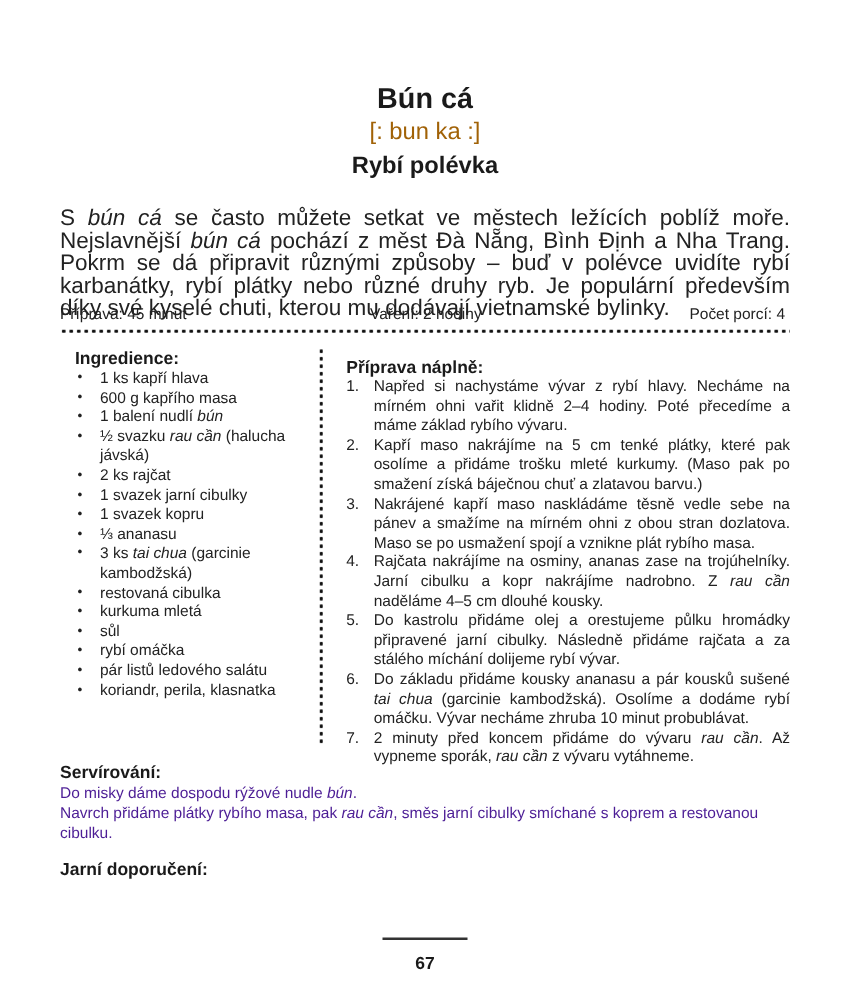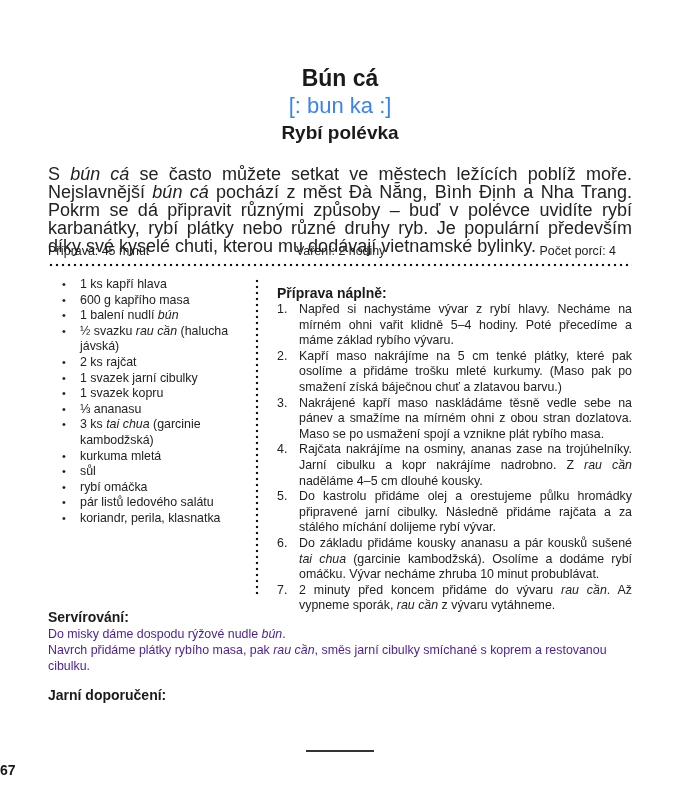--- a/index.html
+++ b/index.html
@@ -1,30 +1,30 @@
 <!DOCTYPE html>
 <html><head>
 <meta charset="utf-8">
 <style>
   html, body { margin: 0; padding: 0; background: #ffffff; }
   body { width: 680px; height: 800px; position: relative; overflow: hidden;
          font-family: "Liberation Sans", sans-serif; color: #1a1a1a; }
   .page { position: absolute; left: 0; top: 0; width: 680px; height: 800px; }
   .header { position: absolute; left: 0; top: 63px; width: 680px; text-align: center; }
   .title { font-size: 23px; font-weight: bold; line-height: 30px; }
-  .pron { font-size: 22px; line-height: 26px; color: #3b82f6; }
+  .pron { font-size: 19px; line-height: 26px; color: #a16207; }
   .subtitle { font-size: 19px; font-weight: bold; line-height: 27px; }
   .intro { position: absolute; left: 48px; top: 165px; width: 584px; font-size: 18px;
            line-height: 18px; text-align: justify; color: #222; }
   .meta { position: absolute; left: 48px; top: 243px; width: 584px; font-size: 12.4px;
           line-height: 16px; color: #222; }
   .meta span { position: absolute; top: 0; white-space: nowrap; }
   .meta .m1 { left: 0; }
   .meta .m2 { left: 248px; }
-  .meta .m3 { right: 16px; }
+  .meta .m3 { right: 4px; }
   .hdots { position: absolute; left: 48px; top: 263px; width: 584px; height: 4px;
            background-image: radial-gradient(circle, #111 1.3px, transparent 1.6px);
            background-size: 6px 4px; background-repeat: repeat-x; }
   .vdots { position: absolute; left: 255px; top: 278px; width: 4px; height: 318px;
            background-image: radial-gradient(circle, #111 1.3px, transparent 1.6px);
            background-size: 4px 6px; background-repeat: repeat-y; }
   .ing { position: absolute; left: 60px; top: 277px; width: 190px; }
   h3 { margin: 0; font-size: 14px; font-weight: bold; line-height: 18px; }
   .ing ul { list-style: none; margin: 0; padding: 0; }
   .ing li { position: relative; padding-left: 20px; font-size: 12.4px; line-height: 15.6px; color: #222; }
@@ -32,21 +32,21 @@
   .steps { position: absolute; left: 277px; top: 284px; width: 355px; }
   .steps ol { list-style: none; margin: 0; padding: 0; }
   .steps li { position: relative; padding-left: 22px; font-size: 12.4px; line-height: 15.6px;
               text-align: justify; color: #222; }
   .steps li .num { position: absolute; left: 0; top: 0; }
   .serv { position: absolute; left: 48px; top: 608px; width: 600px; }
   .serv p, .rec p { margin: 0; font-size: 12.4px; line-height: 16px; color: #4c1d95; }
   .rec { position: absolute; left: 48px; top: 686px; width: 584px; }
   .rec p { letter-spacing: -0.2px; }
   .footline { position: absolute; left: 306px; top: 750px; width: 68px; height: 2px; background: #333; }
-  .pagenum { position: absolute; left: 0; top: 762px; width: 680px; 
+  .pagenum { position: absolute; left: 0; top: 762px; width: 680px; text-align: center;
              font-size: 14px; font-weight: bold; }
   i { font-style: italic; }
 </style>
 </head>
 <body>
 
 <div class="page">
   <div class="header">
     <div class="title">Bún cá</div>
     <div class="pron">[: bun ka :]</div>
@@ -57,42 +57,44 @@
 
   <div class="meta">
     <span class="m1">Příprava: 45 minut</span>
     <span class="m2">Vaření: 2 hodiny</span>
     <span class="m3">Počet porcí: 4</span>
   </div>
   <div class="hdots"></div>
   <div class="vdots"></div>
 
   <div class="ing">
+    <h3>Ingredience:</h3>
     <ul id="ing-list">
         <li><span>1 ks kapří hlava</span></li>
         <li><span>600 g kapřího masa</span></li>
         <li><span>1 balení nudlí </span><i>bún</i></li>
         <li><span>½ svazku </span><i>rau cần</i><span> (halucha jávská)</span></li>
         <li><span>2 ks rajčat</span></li>
         <li><span>1 svazek jarní cibulky</span></li>
         <li><span>1 svazek kopru</span></li>
         <li><span>⅓ ananasu</span></li>
         <li><span>3 ks </span><i>tai chua</i><span> (garcinie kambodžská)</span></li>
+        <li><span>restovaná cibulka</span></li>
         <li><span>kurkuma mletá</span></li>
         <li><span>sůl</span></li>
         <li><span>rybí omáčka</span></li>
         <li><span>pár listů ledového salátu</span></li>
         <li><span>koriandr, perila, klasnatka</span></li>
       </ul>
   </div>
 
   <div class="steps">
     <h3>Příprava náplně:</h3>
     <ol id="step-list">
-        <li><span class="num">1.</span><span>Napřed si nachystáme vývar z rybí hlavy. Necháme na mírném ohni vařit klidně 5–4 hodiny. Poté přecedíme a máme základ rybího vývaru.</span></li>
+        <li><span class="num">1.</span><span>Napřed si nachystáme vývar z rybí hlavy. Necháme na mírném ohni vařit klidně 2–4 hodiny. Poté přecedíme a máme základ rybího vývaru.</span></li>
         <li><span class="num">2.</span><span>Kapří maso nakrájíme na 5 cm tenké plátky, které pak osolíme a přidáme trošku mleté kurkumy. (Maso pak po smažení získá báječnou chuť a zlatavou barvu.)</span></li>
         <li><span class="num">3.</span><span>Nakrájené kapří maso naskládáme těsně vedle sebe na pánev a smažíme na mírném ohni z obou stran dozlatova. Maso se po usmažení spojí a vznikne plát rybího masa.</span></li>
         <li><span class="num">4.</span><span>Rajčata nakrájíme na osminy, ananas zase na trojúhelníky. Jarní cibulku a kopr nakrájíme nadrobno. Z </span><i>rau cần</i><span> naděláme 4–5 cm dlouhé kousky.</span></li>
         <li><span class="num">5.</span><span>Do kastrolu přidáme olej a orestujeme půlku hromádky připravené jarní cibulky. Následně přidáme rajčata a za stálého míchání dolijeme rybí vývar.</span></li>
         <li><span class="num">6.</span><span>Do základu přidáme kousky ananasu a pár kousků sušené </span><i>tai chua</i><span> (garcinie kambodžská). Osolíme a dodáme rybí omáčku. Vývar necháme zhruba 10 minut probublávat.</span></li>
         <li><span class="num">7.</span><span>2 minuty před koncem přidáme do vývaru </span><i>rau cần</i><span>. Až vypneme sporák, </span><i>rau cần</i><span> z vývaru vytáhneme.</span></li>
       </ol>
   </div>
 
   <div class="serv">

